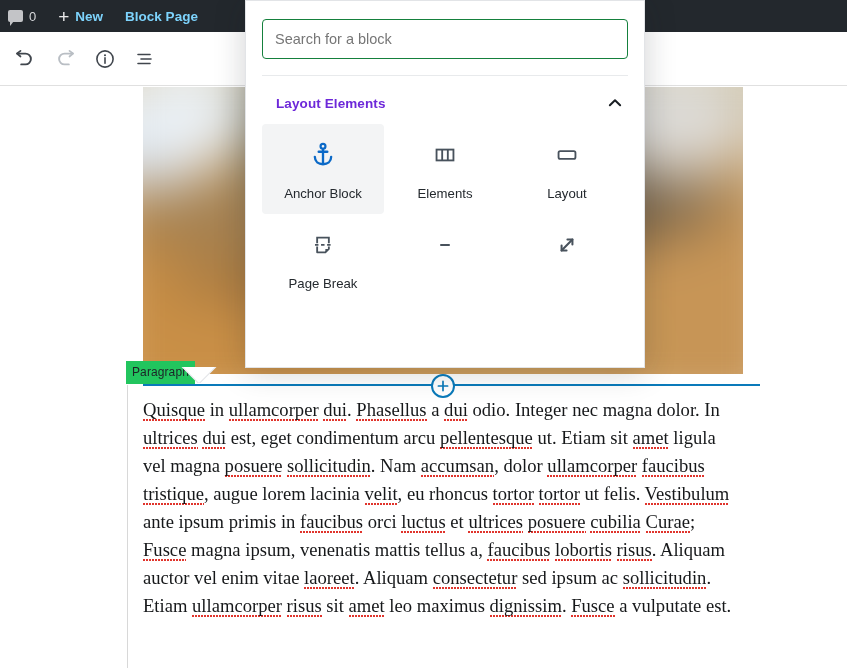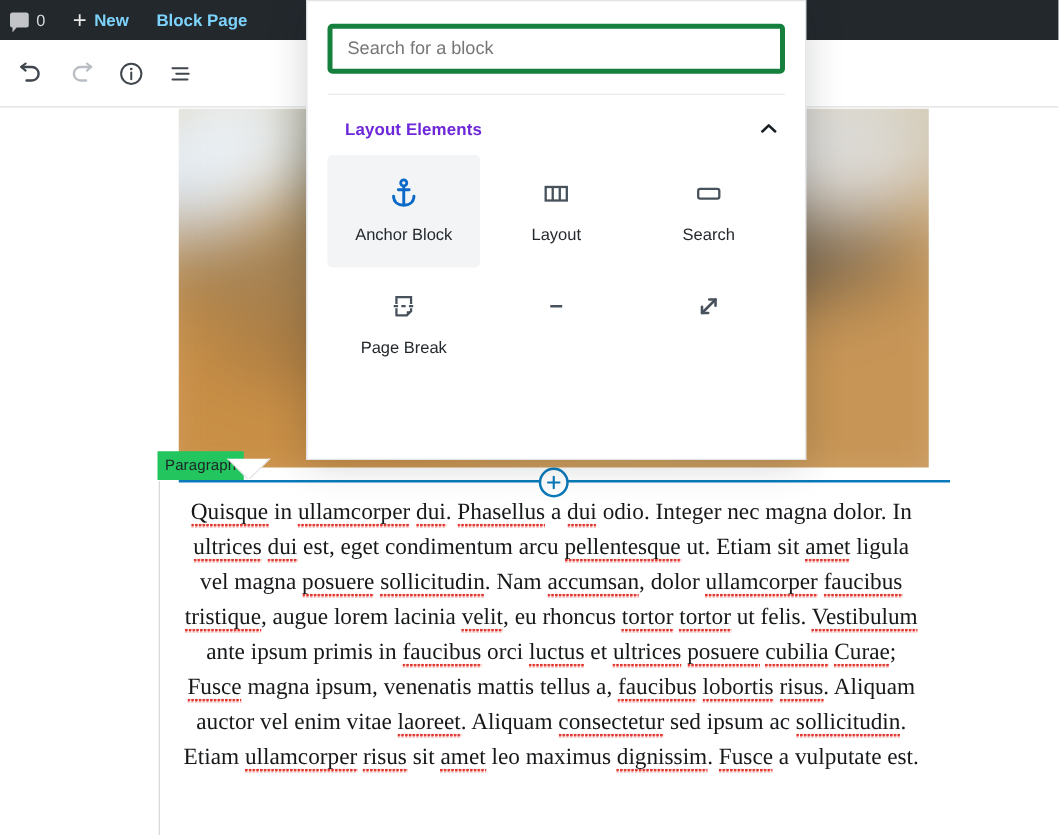--- a/index.html
+++ b/index.html
@@ -79,56 +79,56 @@
 
   
   .para-wrap { position:absolute; left:127px; top:299px; width:720px; height:283px; z-index:10; }
   .para-border { position:absolute; left:0; top:0; width:1px; height:283px; background:#d8d8d8; }
   .para-tag {
     position:absolute; left:-1px; top:-24px; background:#22c55e; color:#1d2327;
     font-size:12px; line-height:1; padding:5px 6px 6px 6px; letter-spacing:.1px;
   }
   .para-body {
     position:absolute; left:16px; top:11px; width:596px;
-    font-family:"Liberation Serif", serif; font-size:18.6px; line-height:28px; color:#16181a;text-align:center;
+    font-family:"Liberation Serif", serif; font-size:18.6px; line-height:28px; color:#16181a;
   }
   .sp { background-image: radial-gradient(circle at 1px 1px, #e0342c 1px, transparent 1.4px);
         background-size: 3px 3px; background-position: 0 bottom; background-repeat: repeat-x;
         padding-bottom: 2px; }
 
   
   .popover {
     position:absolute; left:245px; top:0px; width:400px; height:368px;
     background:#ffffff; border:1px solid #e2e4e7;
     box-shadow: 0 3px 30px rgba(25,30,35,.2); z-index:60;
   }
   .pop-arrow { position:absolute; left:178px; top:367px; width:44px; height:16px; overflow:hidden; z-index:61; }
   .pop-arrow i {
     position:absolute; left:8px; top:-14px; width:26px; height:26px; background:#fff;
     border:1px solid #e2e4e7; transform:rotate(45deg);
   }
   .searchwrap { padding:18px 16px 0 16px; }
   .searchbox {
-    width:100%; height:40px; border:4px solid #15803d; border-radius:4px;
+    width:100%; height:40px; border:1px solid #15803d; border-radius:4px;
     padding:0 12px; font-size:14.5px; color:#555d66; font-family:"Liberation Sans", sans-serif;
     background:#fff; outline:none;
   }
   .searchbox::placeholder { color:#767676; }
   .pop-divider { margin:16px 16px 0 16px; height:1px; background:#e8eaec; }
   .panel-head {
     display:flex; align-items:center; justify-content:space-between;
     padding:16px 18px 10px 30px;
   }
   .panel-title { font-size:13.5px; font-weight:700; color:#6d28d9; letter-spacing:.1px; }
   .chev { color:#191e23; display:flex; }
   .blockgrid {
     display:grid; grid-template-columns:repeat(3,1fr); padding:0 16px; row-gap:0px;
   }
   .blockcell {
-    display:flex; flex-direction:column; align-items:center; justify-content:flex-start;
+    display:flex; flex-direction:column; align-items:center; justify-content:space-between;
     padding:14px 4px 12px 4px; border-radius:4px; min-height:90px;
   }
   .blockcell.active { background:#f3f4f5; }
   .bi { height:34px; display:flex; align-items:center; justify-content:center; color:#48525c; }
   .bi.blue { color:#0b69c7; }
   .blocklabel { margin-top:8px; font-size:13.2px; color:#24292e; text-align:center; line-height:1.25; }
   .blockcell.clip { min-height:40px; overflow:hidden; padding-bottom:0; }
 </style>
 </head>
 <body>
@@ -235,30 +235,30 @@
         <span class="blocklabel">Anchor Block</span>
       </div>
 
       <div class="blockcell">
         <span class="bi">
           <svg width="26" height="26" viewBox="0 0 24 24">
             <rect x="4.2" y="7" width="15.6" height="10" fill="none" stroke="#48525c" stroke-width="1.7"></rect>
             <path d="M9.4 7 V17 M14.6 7 V17" stroke="#48525c" stroke-width="1.7"></path>
           </svg>
         </span>
+        <span class="blocklabel">Elements</span>
+      </div>
+
+      <div class="blockcell">
+        <span class="bi">
+          <svg width="26" height="26" viewBox="0 0 24 24">
+            <rect x="4.2" y="8.4" width="15.6" height="7.2" rx="1.5" fill="none" stroke="#48525c" stroke-width="1.7"></rect>
+          </svg>
+        </span>
         <span class="blocklabel">Layout</span>
-      </div>
-
-      <div class="blockcell">
-        <span class="bi">
-          <svg width="26" height="26" viewBox="0 0 24 24">
-            <rect x="4.2" y="8.4" width="15.6" height="7.2" rx="1.5" fill="none" stroke="#48525c" stroke-width="1.7"></rect>
-          </svg>
-        </span>
-        <span class="blocklabel">Search</span>
       </div>
 
 
 
       <div class="blockcell">
         <span class="bi">
           <svg width="26" height="26" viewBox="0 0 24 24">
             <path d="M6.6 10.4 V5.2 H17.4 V10.4" fill="none" stroke="#48525c" stroke-width="1.7"></path>
             <path d="M4.6 11.9 H19.4" stroke="#48525c" stroke-width="1.7" stroke-dasharray="3.2 2.4"></path>
             <path d="M6.6 13.4 V18.8 H14.2 L17.4 15.6 V13.4" fill="none" stroke="#48525c" stroke-width="1.7" stroke-linejoin="round"></path>

